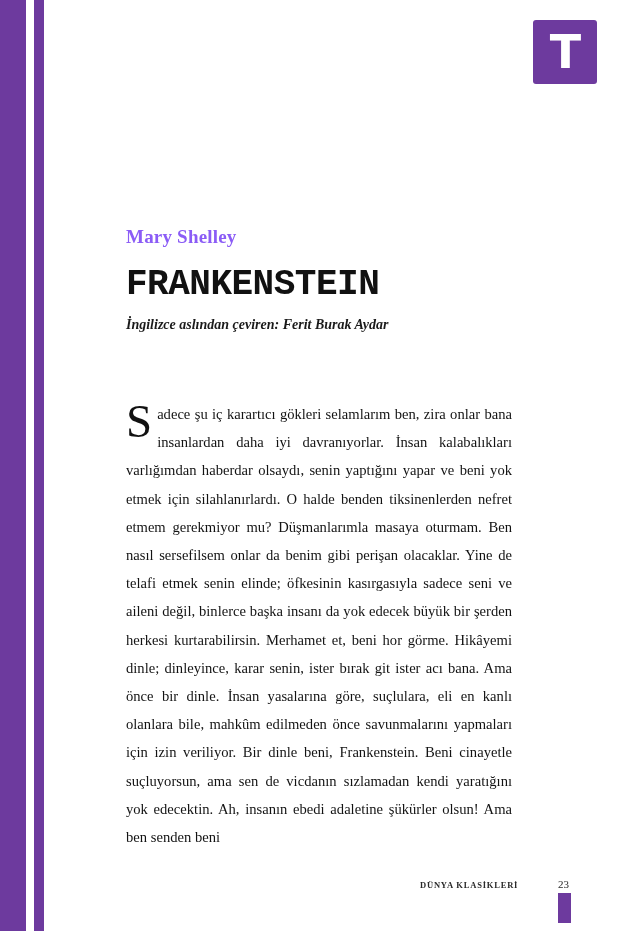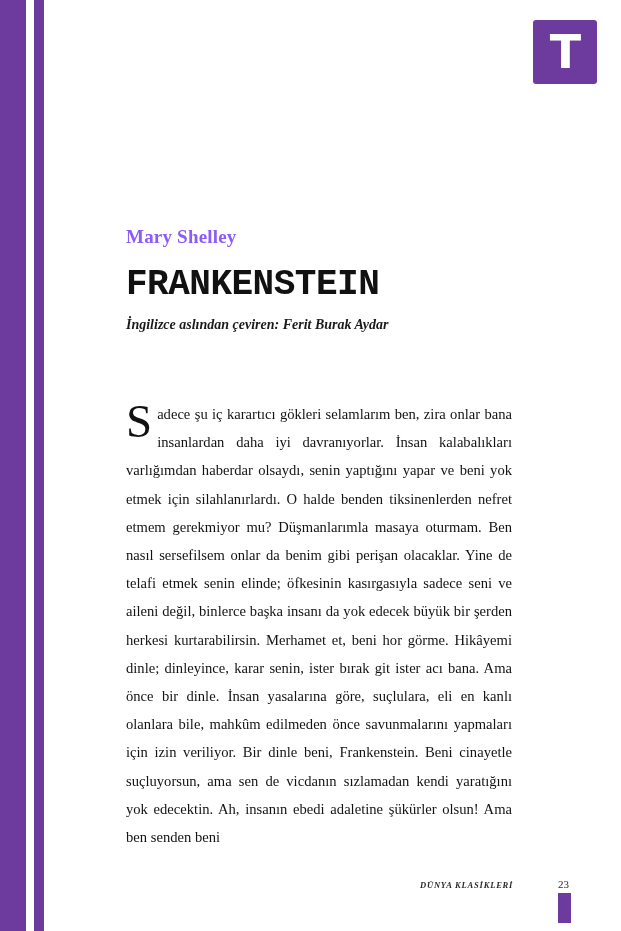--- a/index.html
+++ b/index.html
@@ -129,21 +129,20 @@
   
   .footer-series {
     position: absolute;
     left: 420px;
     top: 880px;
     font-family: "Liberation Serif", serif;
     font-size: 8.5px;
     letter-spacing: 0.8px;
     color: #2a2a2a;
     font-weight: bold;
-    font-style: italic;
   }
   .footer-page {
     position: absolute;
     left: 558px;
     top: 878px;
     font-family: "Liberation Serif", serif;
     font-size: 11px;
     color: #2a2a2a;
     text-align: right;
   }

